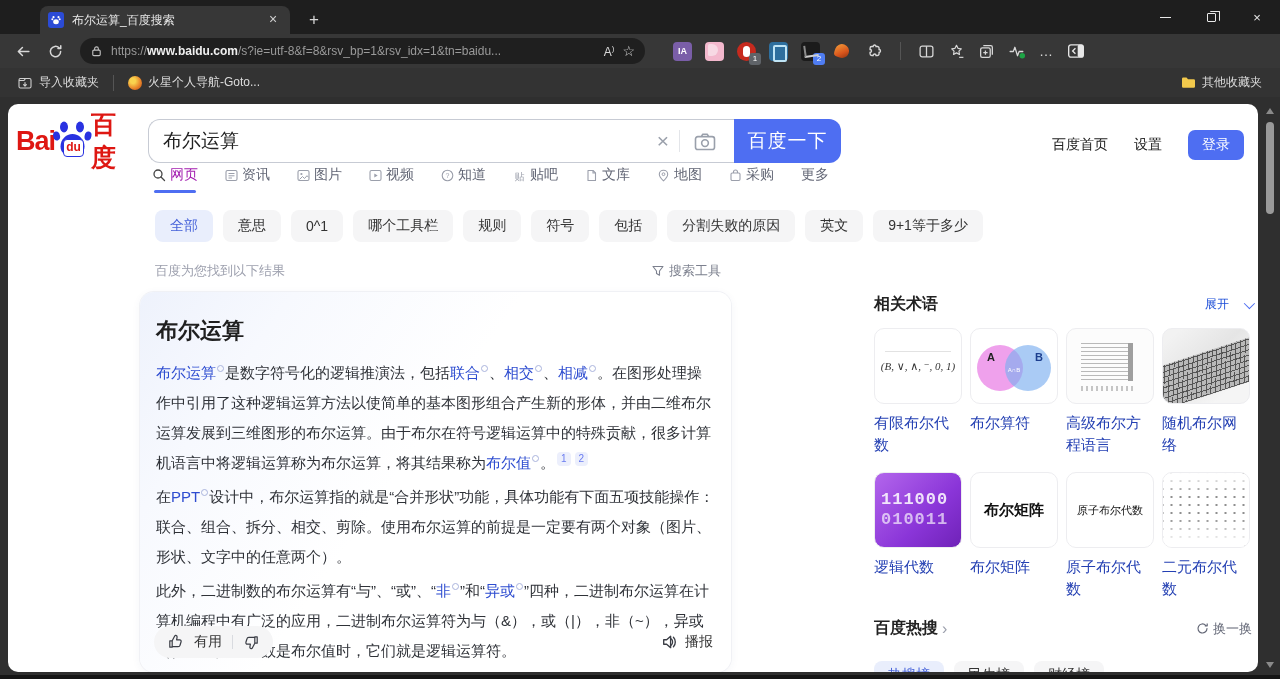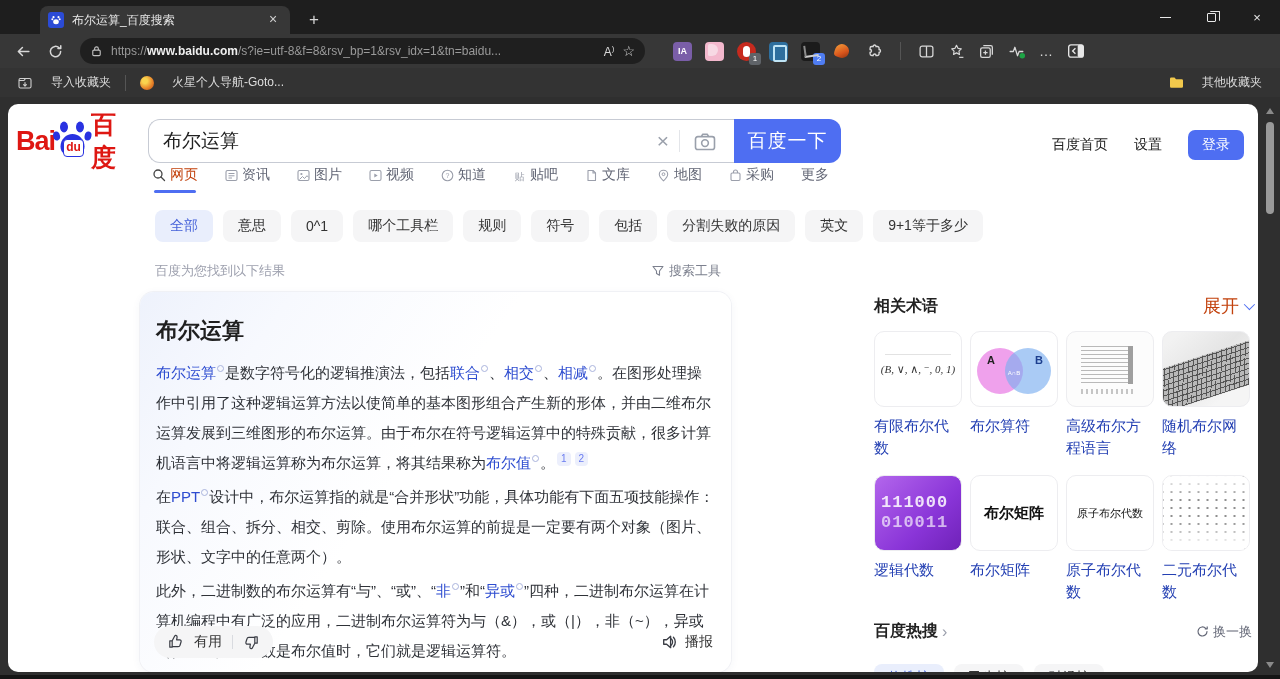--- a/index.html
+++ b/index.html
@@ -41,21 +41,21 @@
   .ext-dark::after { content:""; position:absolute; left:3px; top:3px; width:12px; height:10px; border-bottom:2px solid #cfcfcf; border-left:2px solid #8b8b8b; transform:rotate(-8deg); }
   .ext-orange { background:transparent; }
   .ext-orange::after { content:""; position:absolute; left:2px; top:2px; width:14px; height:14px; background:linear-gradient(135deg,#f6a23c,#d8551c 60%,#8a3110); border-radius:50% 50% 50% 4px; transform:rotate(20deg); }
   .badge { position:absolute; right:-5px; bottom:-4px; min-width:12px; height:12px; border-radius:3px; font-size:8px; color:#fff; display:flex; align-items:center; justify-content:center; padding:0 2px; }
   .badge-gray { background:#5f6368; }
   .badge-blue { background:#4f7df2; }
   .tb-divider { width:1px; height:18px; background:#555; margin:0 4px; }
   .more-dots { color:#d8d8d8; font-size:14px; letter-spacing:1px; }
 
   .bookmarksbar { position:absolute; top:68px; left:0; right:0; height:29px; background:#333333; display:flex; align-items:center; padding:0 12px; color:#dddddd; font-size:12px; }
-  .bm-item { display:flex; align-items:center; gap:18px; padding:3px 6px; border-radius:4px; }
+  .bm-item { display:flex; align-items:center; gap:6px; padding:3px 6px; border-radius:4px; }
   .bm-sep { width:1px; height:16px; background:#555; margin:0 8px; }
   .bm-right { margin-left:auto; display:flex; align-items:center; gap:6px; }
   .mars-fav { width:14px; height:14px; border-radius:50%; background:radial-gradient(circle at 35% 35%, #f9d34e 20%, #e8832a 60%, #b14a12); position:relative; }
 
   
   .frame { position:absolute; top:97px; left:0; right:0; bottom:0; background:#2f2f2f; }
   .page { position:absolute; left:8px; top:7px; width:1250px; height:568px; background:#ffffff; border-radius:10px; overflow:hidden; }
   .scrolltrack { position:absolute; right:3px; top:7px; width:14px; height:568px; }
   .scroll-up { position:absolute; top:4px; left:3px; width:0; height:0; border-left:4px solid transparent; border-right:4px solid transparent; border-bottom:6px solid #8a8a8a; }
   .scroll-thumb { position:absolute; top:18px; left:3px; width:8px; height:92px; background:#9a9a9a; border-radius:4px; }
@@ -76,21 +76,21 @@
   .sb-sep { width:1px; height:22px; background:#e3e5e9; }
   .camera { padding:0 4px 0 14px; display:flex; align-items:center; }
   .searchbtn { width:107px; height:44px; background:#4e6ef2; color:#fff; font-size:19px; border:none; border-radius:0 12px 12px 0; letter-spacing:1px; }
   .hdr-links { position:absolute; top:26px; right:14px; display:flex; align-items:center; gap:26px; }
   .hdr-link { font-size:14px; color:#222; }
   .loginbtn { width:56px; height:30px; background:#4e6ef2; color:#fff; font-size:14px; border:none; border-radius:7px; }
 
   
   .resnav { position:absolute; left:144px; top:62px; display:flex; gap:27px; font-size:14px; color:#626675; }
   .resnav-item { display:flex; align-items:center; gap:4px; padding-bottom:9px; position:relative; }
-  .resnav-item.active { color:#c2410c;justify-content:space-between; }
+  .resnav-item.active { color:#a21caf;justify-content:space-between; }
   .resnav-item.active::after { content:""; position:absolute; left:2px; right:2px; bottom:0; height:3px; background:#4e6ef2; border-radius:2px; }
   .resnav-item svg { display:block; }
 
   
   .chips { position:absolute; left:147px; top:106px; display:flex; gap:10px; }
   .chip { height:32px; padding:0 15px; background:#f5f5f6; border-radius:8px; font-size:14px; color:#333; display:flex; align-items:center; white-space:nowrap; }
   .chip.active { background:#e9eefc; color:#4662d9; }
 
   .results-note { position:absolute; left:147px; top:158px; font-size:13px; color:#9c9fad; }
   .search-tools { position:absolute; left:644px; top:158px; font-size:13px; color:#7c808e; display:flex; align-items:center; gap:5px; }
@@ -105,21 +105,21 @@
   .supn { display:inline-block; background:#eceffc; color:#6a7cf0; font-size:10px; line-height:14px; padding:0 4px; border-radius:4px; margin:0 2px; vertical-align:super; }
   .card-footer { position:absolute; left:14px; right:18px; bottom:14px; display:flex; align-items:center; justify-content:space-between; }
   .vote-pill { height:32px; background:#f5f5f6; border-radius:16px; display:flex; align-items:center; padding:0 14px; gap:10px; font-size:14px; color:#333; }
   .vote-sep { width:1px; height:14px; background:#d9dbe0; }
   .broadcast { display:flex; align-items:center; gap:6px; font-size:14px; color:#333; }
 
   
   .sidebar { position:absolute; left:866px; top:190px; width:378px; }
   .sb-head { display:flex; align-items:center; justify-content:space-between; }
   .sb-title { font-size:16px; font-weight:700; color:#222; }
-  .expand { display:flex; align-items:center; gap:5px; font-size:18px; color:#c2410c; }
+  .expand { display:flex; align-items:center; gap:15px; font-size:12px; color:#1d4ed8; }
   .chev-down { width:8px; height:8px; border-right:1.5px solid #4e6ef2; border-bottom:1.5px solid #4e6ef2; transform:rotate(45deg) translateY(-2px); }
   .rel-grid { margin-top:13px; display:grid; grid-template-columns:repeat(4,88px); column-gap:8px; row-gap:16px; }
   .rel-item { width:88px; }
   .thumb { width:88px; height:76px; border-radius:10px; border:1px solid #ededf0; overflow:hidden; position:relative; background:#fff; }
   .rel-label { margin-top:8px; font-size:15px; line-height:22px; color:#2440b3; }
 
   .thumb-formula { display:flex; align-items:center; justify-content:center; font-family:"Liberation Serif","DejaVu Serif",serif; font-style:italic; font-size:11px; color:#333; }
   .thumb-formula::before { content:""; position:absolute; top:22px; left:10px; right:10px; height:1px; background:#e2e2e2; }
   .venn-a { position:absolute; left:6px; top:16px; width:46px; height:46px; border-radius:50%; background:rgba(233,130,230,.75); }
   .venn-b { position:absolute; right:6px; top:16px; width:46px; height:46px; border-radius:50%; background:rgba(125,175,240,.65); }

